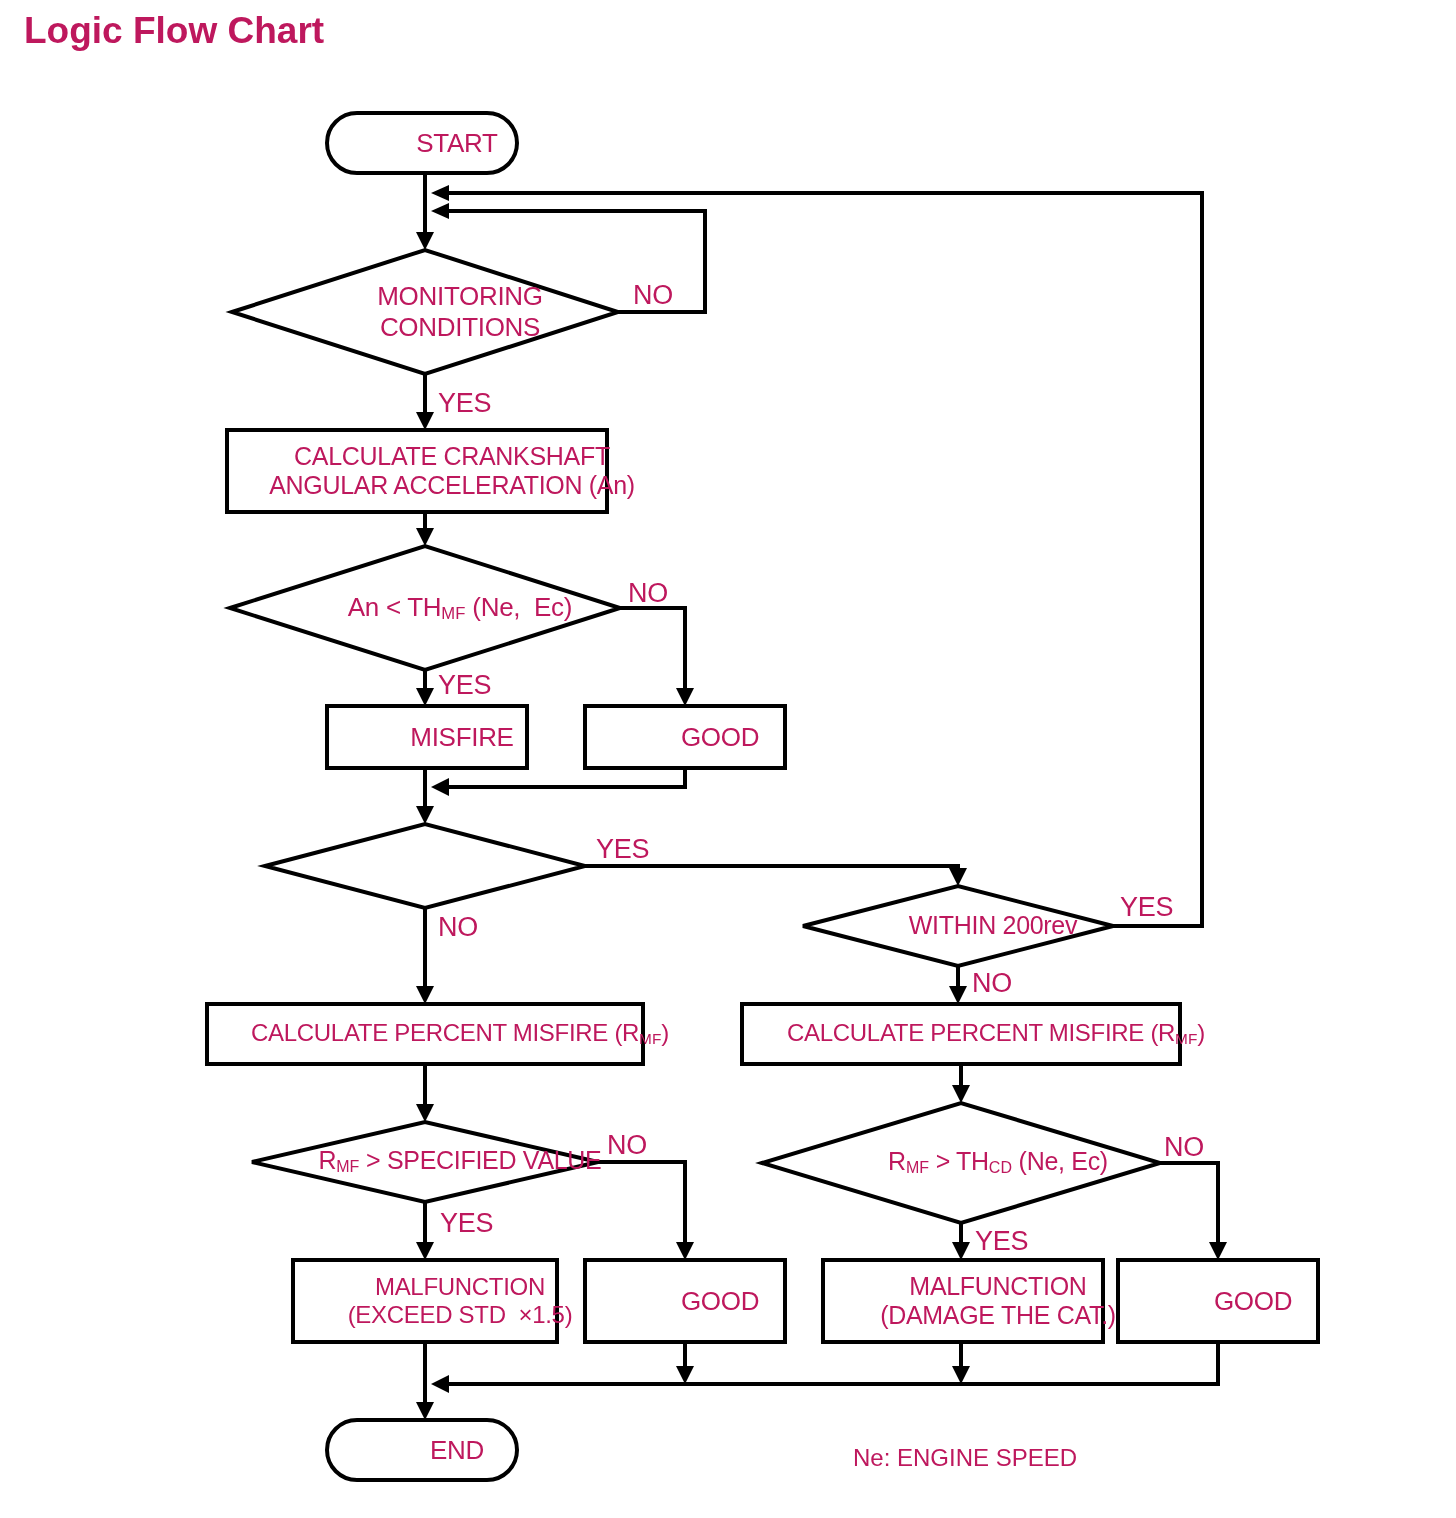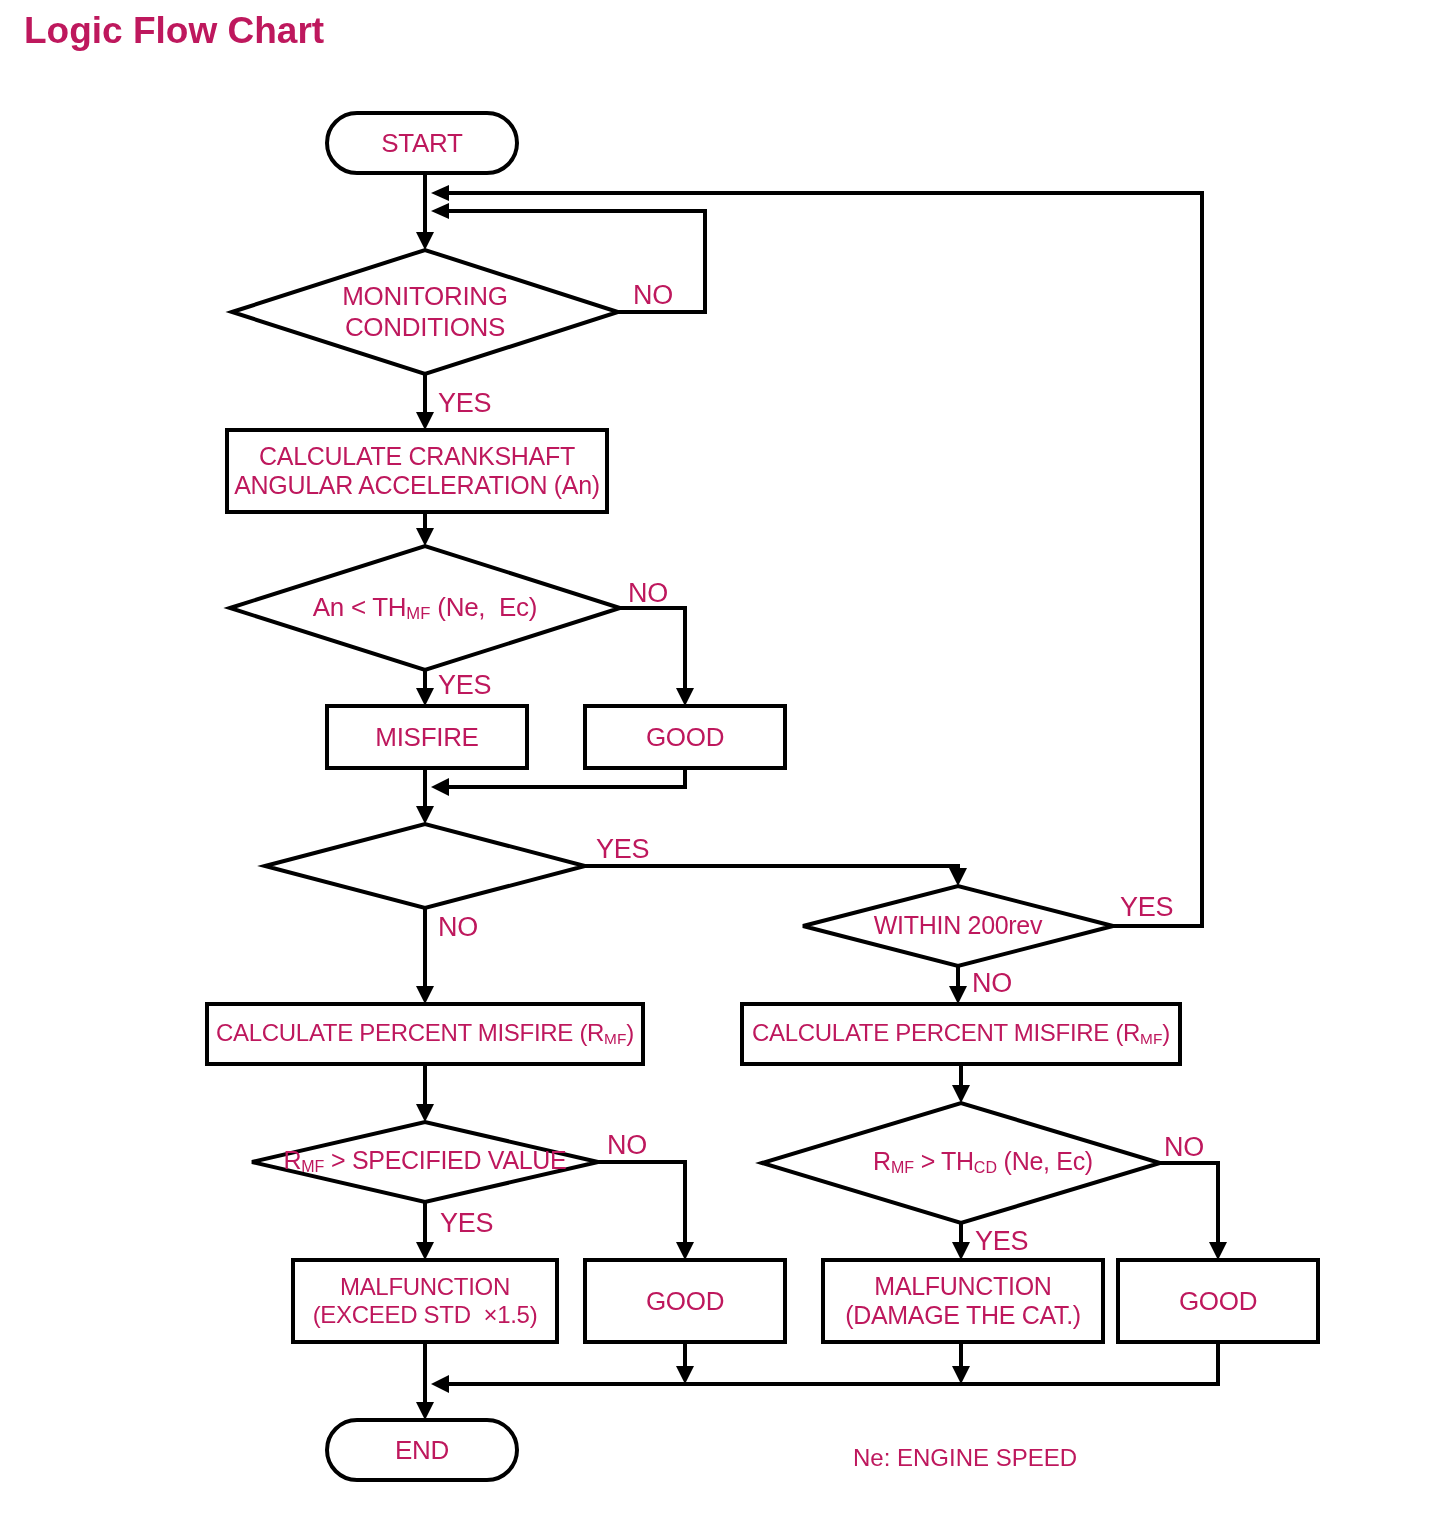--- a/index.html
+++ b/index.html
@@ -16,20 +16,21 @@
   .edge{fill:none;stroke:#000000;stroke-width:4;}
   .ah{fill:#000000;stroke:none;}
   .lbl{
     position:absolute;
     display:flex;flex-direction:column;
     align-items:center;justify-content:center;
     text-align:center;
     white-space:pre;
     line-height:1.18;
     letter-spacing:-0.3px;
+    margin-left:35px;
   }
   .fs26{font-size:26px;}
   .fs25{font-size:25px;}
   .fs24{font-size:24px;}
   .elbl{
     position:absolute;
     font-size:27px;
     white-space:pre;
     letter-spacing:-0.3px;
   }
@@ -149,21 +150,21 @@
   </div>
 
   <div class="lbl fs24" style="left:742px;top:1004px;width:438px;height:60px;">
     <span><span>CALCULATE PERCENT MISFIRE (R</span><span class="sb">MF</span><span>)</span></span>
   </div>
 
   <div class="lbl fs25" style="left:252px;top:1122px;width:346px;height:80px;">
     <span><span>R</span><span class="sb">MF</span><span> &gt; SPECIFIED VALUE</span></span>
   </div>
 
-  <div class="lbl fs25" style="left:784px;top:1103px;width:398px;height:120px;">
+  <div class="lbl fs25" style="left:764px;top:1103px;width:398px;height:120px;">
     <span><span>R</span><span class="sb">MF</span><span> &gt; TH</span><span class="sb">CD</span><span> (Ne, Ec)</span></span>
   </div>
 
   <div class="lbl fs24" style="left:293px;top:1260px;width:264px;height:82px;">
     <span>MALFUNCTION</span>
     <span>(EXCEED STD  ×1.5)</span>
   </div>
 
   <div class="lbl fs26" style="left:585px;top:1260px;width:200px;height:82px;">GOOD</div>
 

